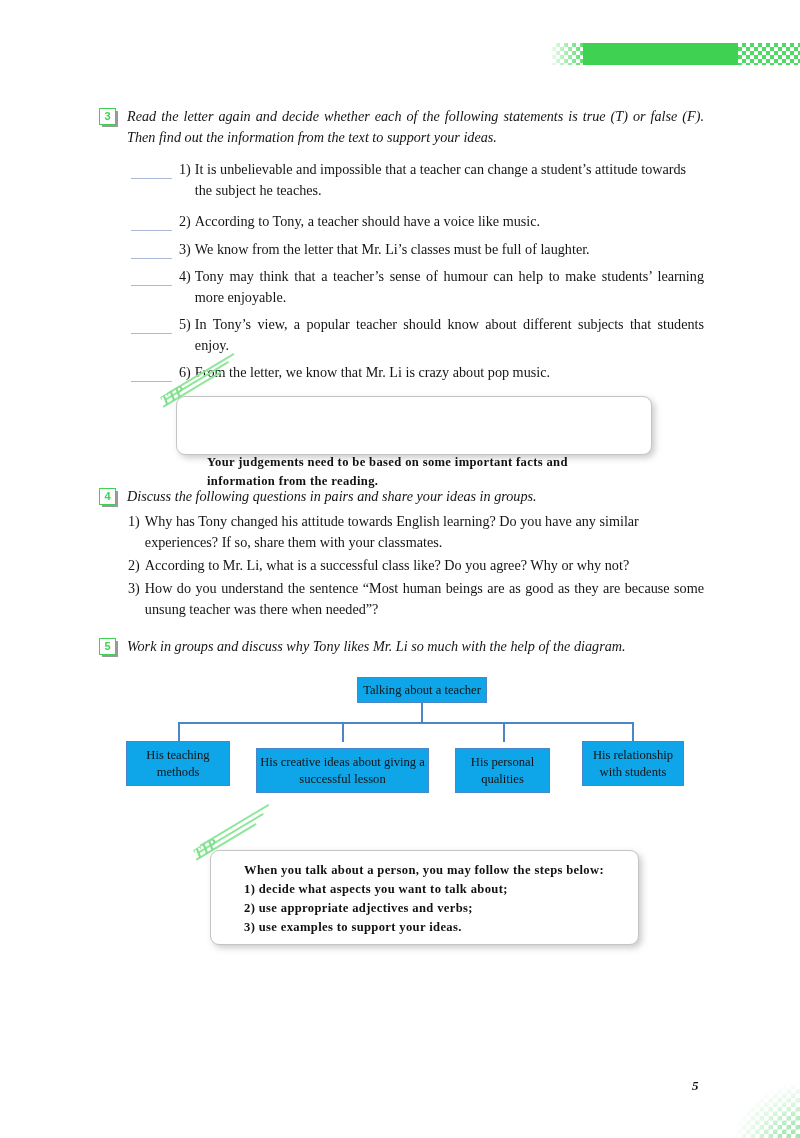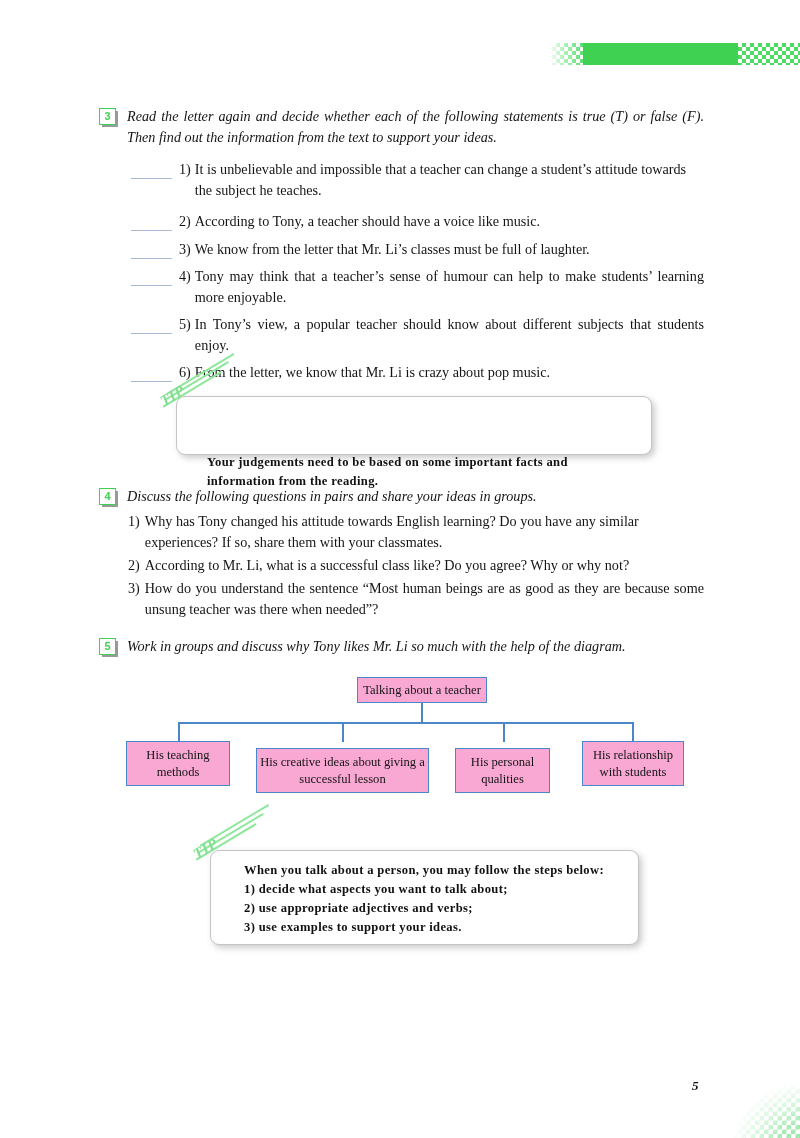--- a/index.html
+++ b/index.html
@@ -195,21 +195,21 @@
     position: absolute;
     left: 120px;
     top: 672px;
     width: 575px;
     height: 118px;
   }
   .dbox {
     position: absolute;
     box-sizing: border-box;
     border: 1.4px solid #4a86c8;
-    background: #f9a8d4;
+    background: #0ea5e9;
     display: flex;
     align-items: center;
     justify-content: center;
     text-align: center;
     font-size: 12.6px;
     line-height: 17px;
     color: #141414;
     z-index: 2;
   }
   .dline {

